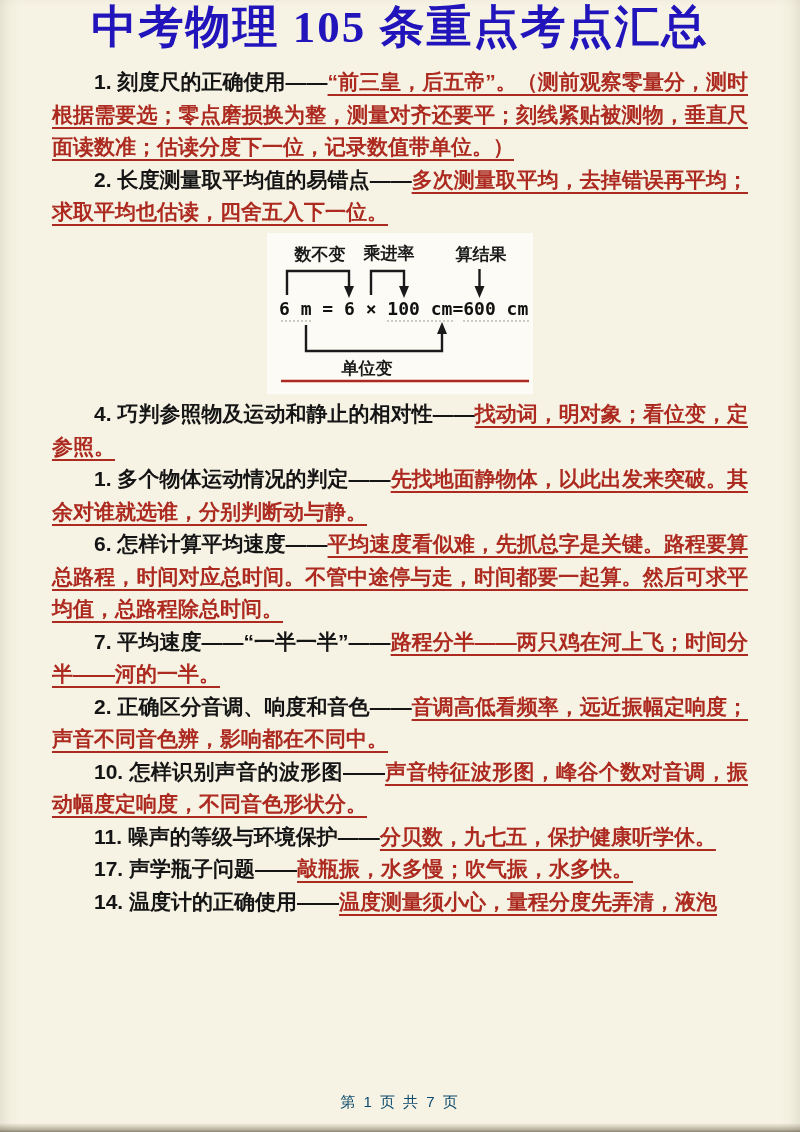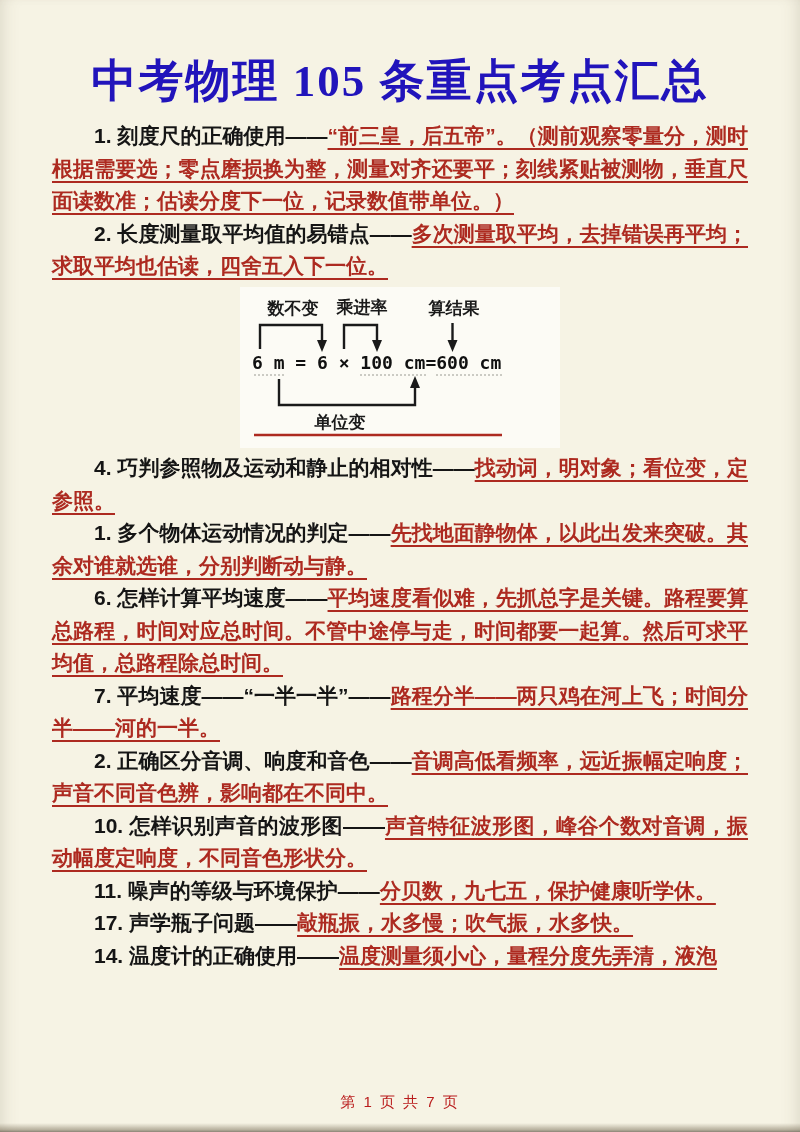--- a/index.html
+++ b/index.html
@@ -18,21 +18,20 @@
     overflow:hidden;
   }
   body::after{
     content:"";
     position:absolute;left:0;right:0;bottom:0;height:9px;
     background:linear-gradient(to bottom, rgba(110,98,75,0) 0%, rgba(110,98,75,.45) 75%, rgba(70,62,48,.6) 100%);
     pointer-events:none;
   }
   .page{
     width:100%;height:100%;
-    padding-top:54px;
     box-shadow:inset 14px 0 20px -16px rgba(90,80,60,.25), inset -14px 0 20px -16px rgba(90,80,60,.25);
   }
   .title{
     text-align:center;
     font-family:"Liberation Serif","DejaVu Serif",serif;
     font-weight:900;
     font-size:45px;
     line-height:1.2;
     letter-spacing:2px;
     color:var(--blue);
@@ -54,21 +53,21 @@
     text-decoration-color:var(--red);
     text-decoration-thickness:2px;
     text-underline-offset:5px;
   }
   .seg-italic{
     color:var(--black);
     font-family:"Liberation Serif","DejaVu Serif",serif;
     font-style:italic;
   }
   .diagram-wrap{
-    width:320px;
+    width:266px;
     margin:4px auto;
     background:var(--diagram-bg);
   }
   .dlabel{
     font-family:"Liberation Sans","DejaVu Sans",sans-serif;
     font-weight:700;
     font-size:17px;
     fill:#1a1a1a;
   }
   .dformula{
@@ -81,21 +80,21 @@
   .dfill{ fill:#1a1a1a; stroke:none; }
   .ddash{ stroke:#9a9a92; stroke-width:1; stroke-dasharray:2,2; }
   .redline{ stroke:var(--red); stroke-width:2.6; }
   .footer{
     position:absolute;
     left:0;right:0;
     bottom:20px;
     text-align:center;
     font-size:15px;
     letter-spacing:2px;
-    color:#b91c1c;
+    color:#0c4a6e;
   }
 </style>
 </head>
 <body>
 
 <div class="page">
 
   <h1 class="title">中考物理 105 条重点考点汇总</h1>
 
   <div class="content">

